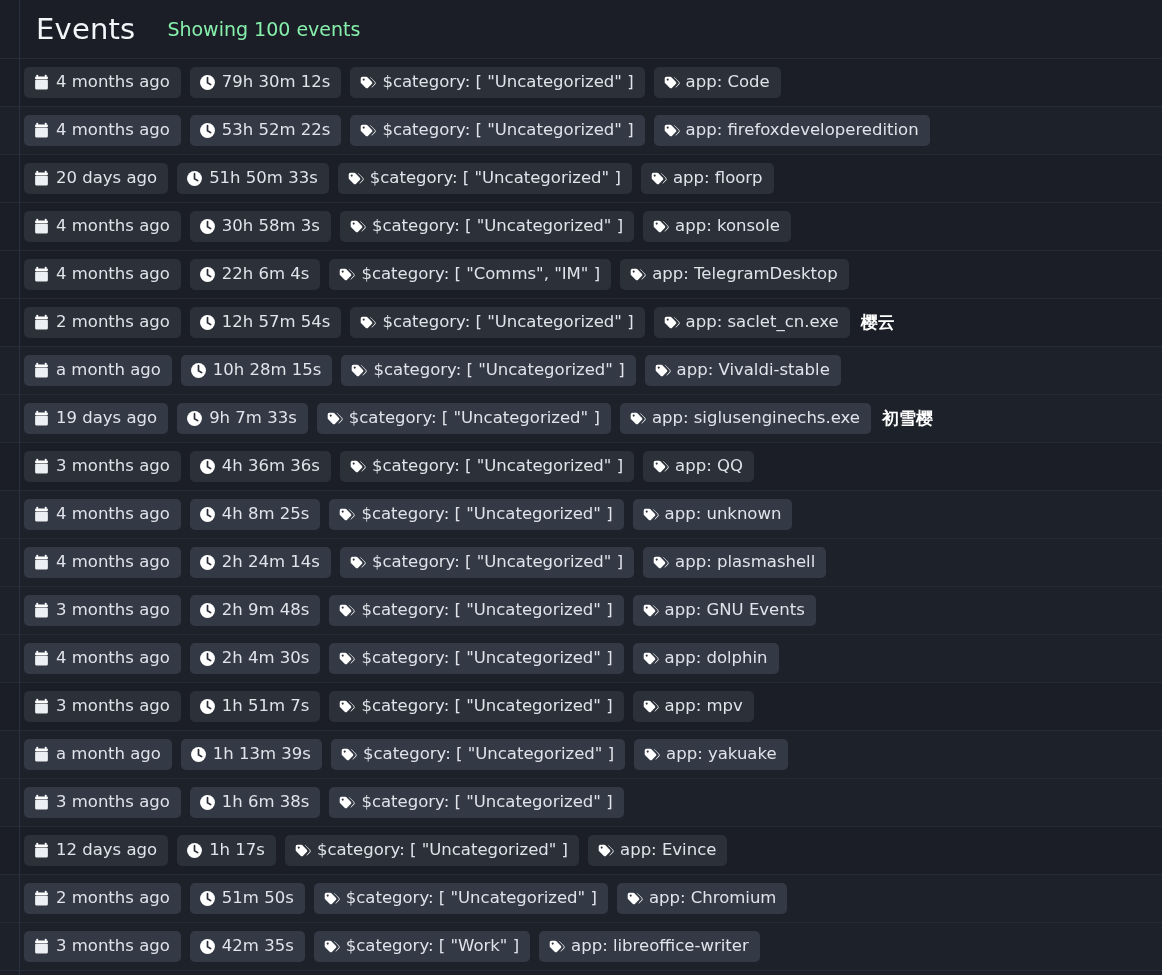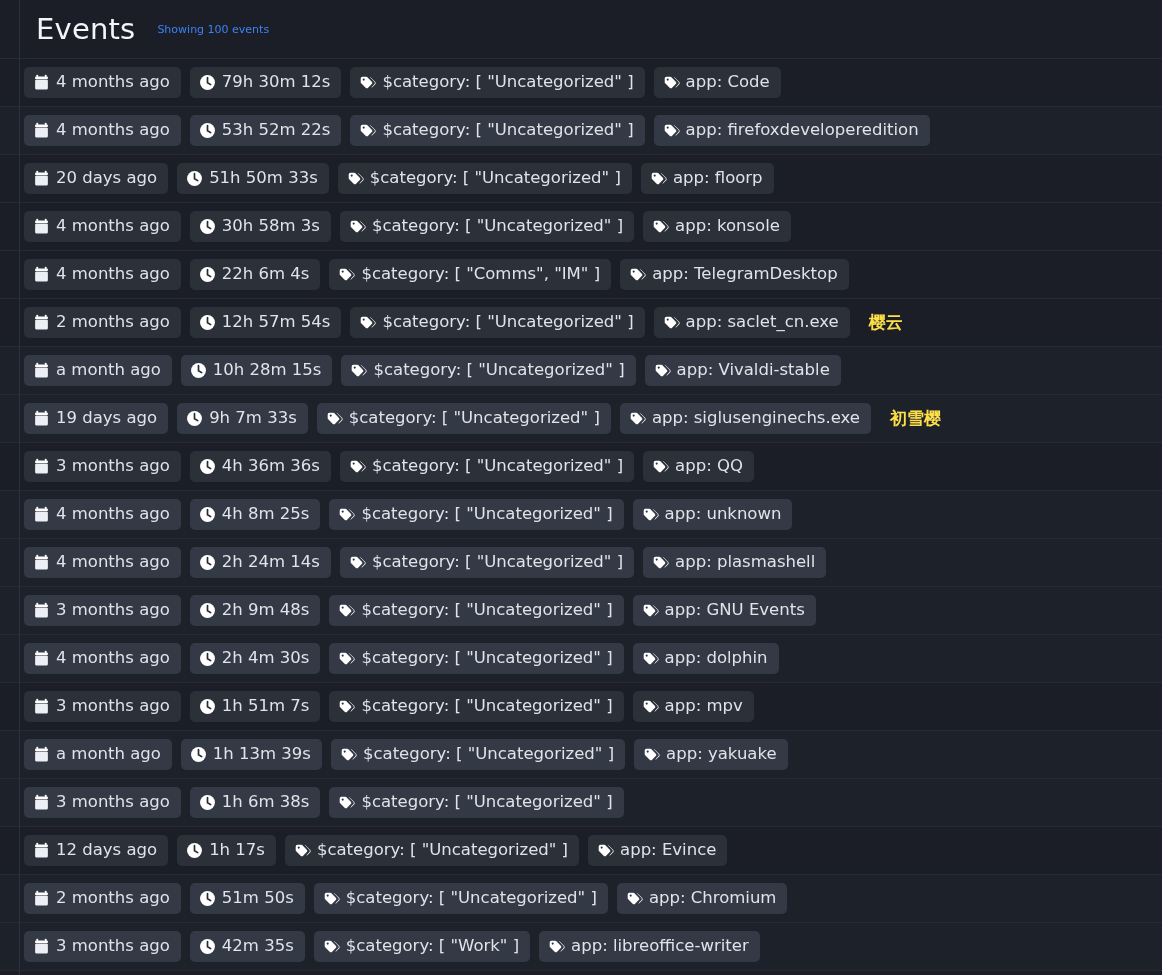--- a/index.html
+++ b/index.html
@@ -34,33 +34,33 @@
     background: #2b3040;
   }
 
   
   .header {
     height: 59px;
     box-sizing: border-box;
     padding-left: 36px;
     display: flex;
     align-items: center;
-    gap: 22px;
+    gap: 32px;
     border-bottom: 1px solid #272b36;
   }
   .page-title {
     font-size: 29px;
     font-weight: 400;
     color: #f3f5f8;
     letter-spacing: 0.2px;
     line-height: 1;
   }
   .page-subtitle {
-    font-size: 11px;
-    color: #3b82f6;
+    font-size: 19px;
+    color: #86efac;
     line-height: 1;
   }
 
   
   .rows {
     display: block;
   }
   .event-row {
     height: 48px;
     box-sizing: border-box;
@@ -99,22 +99,22 @@
     justify-content: center;
     width: 17px;
     height: 17px;
     flex: none;
   }
   .badge .ic svg { display: block; }
 
   .note {
     font-size: 17px;
     font-weight: 700;
-    color: #fde047;
-    margin-left: 10px;
+    color: #ffffff;
+    margin-left: 2px;
     white-space: nowrap;
     line-height: 1;
   }
 </style>
 </head>
 <body>
 
 <div class="app">
 
   <div class="left-rail"></div>

